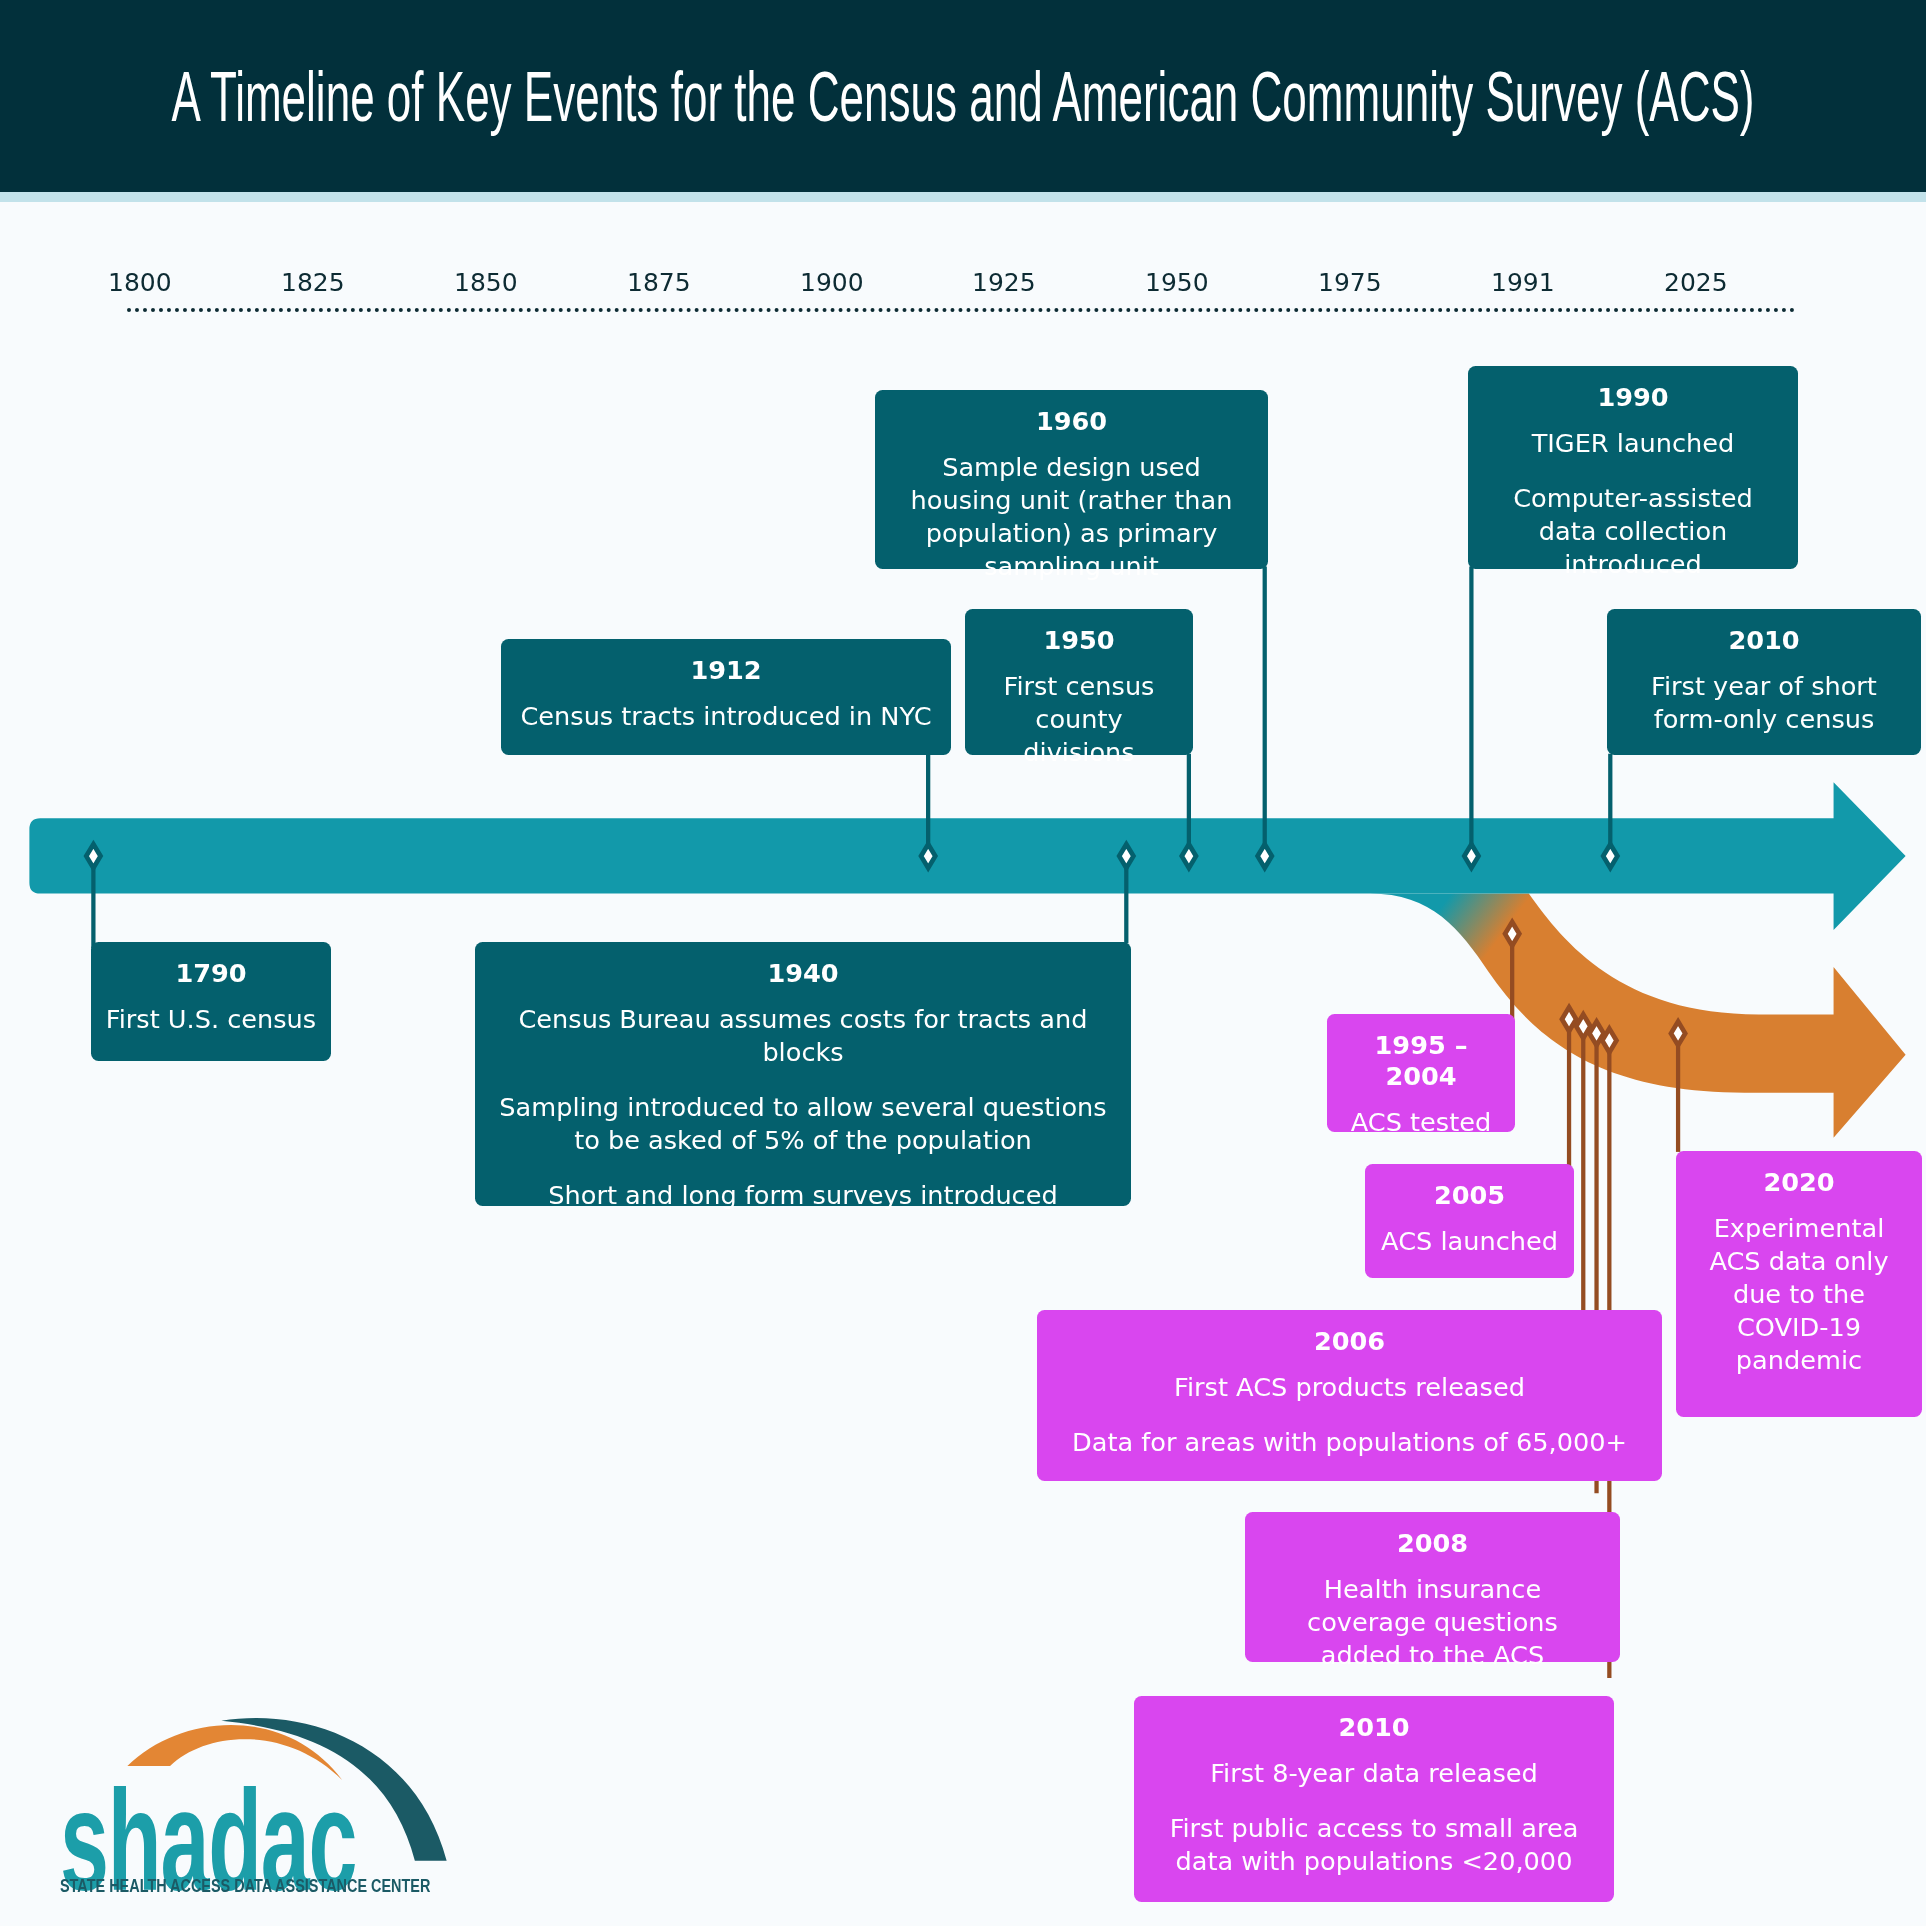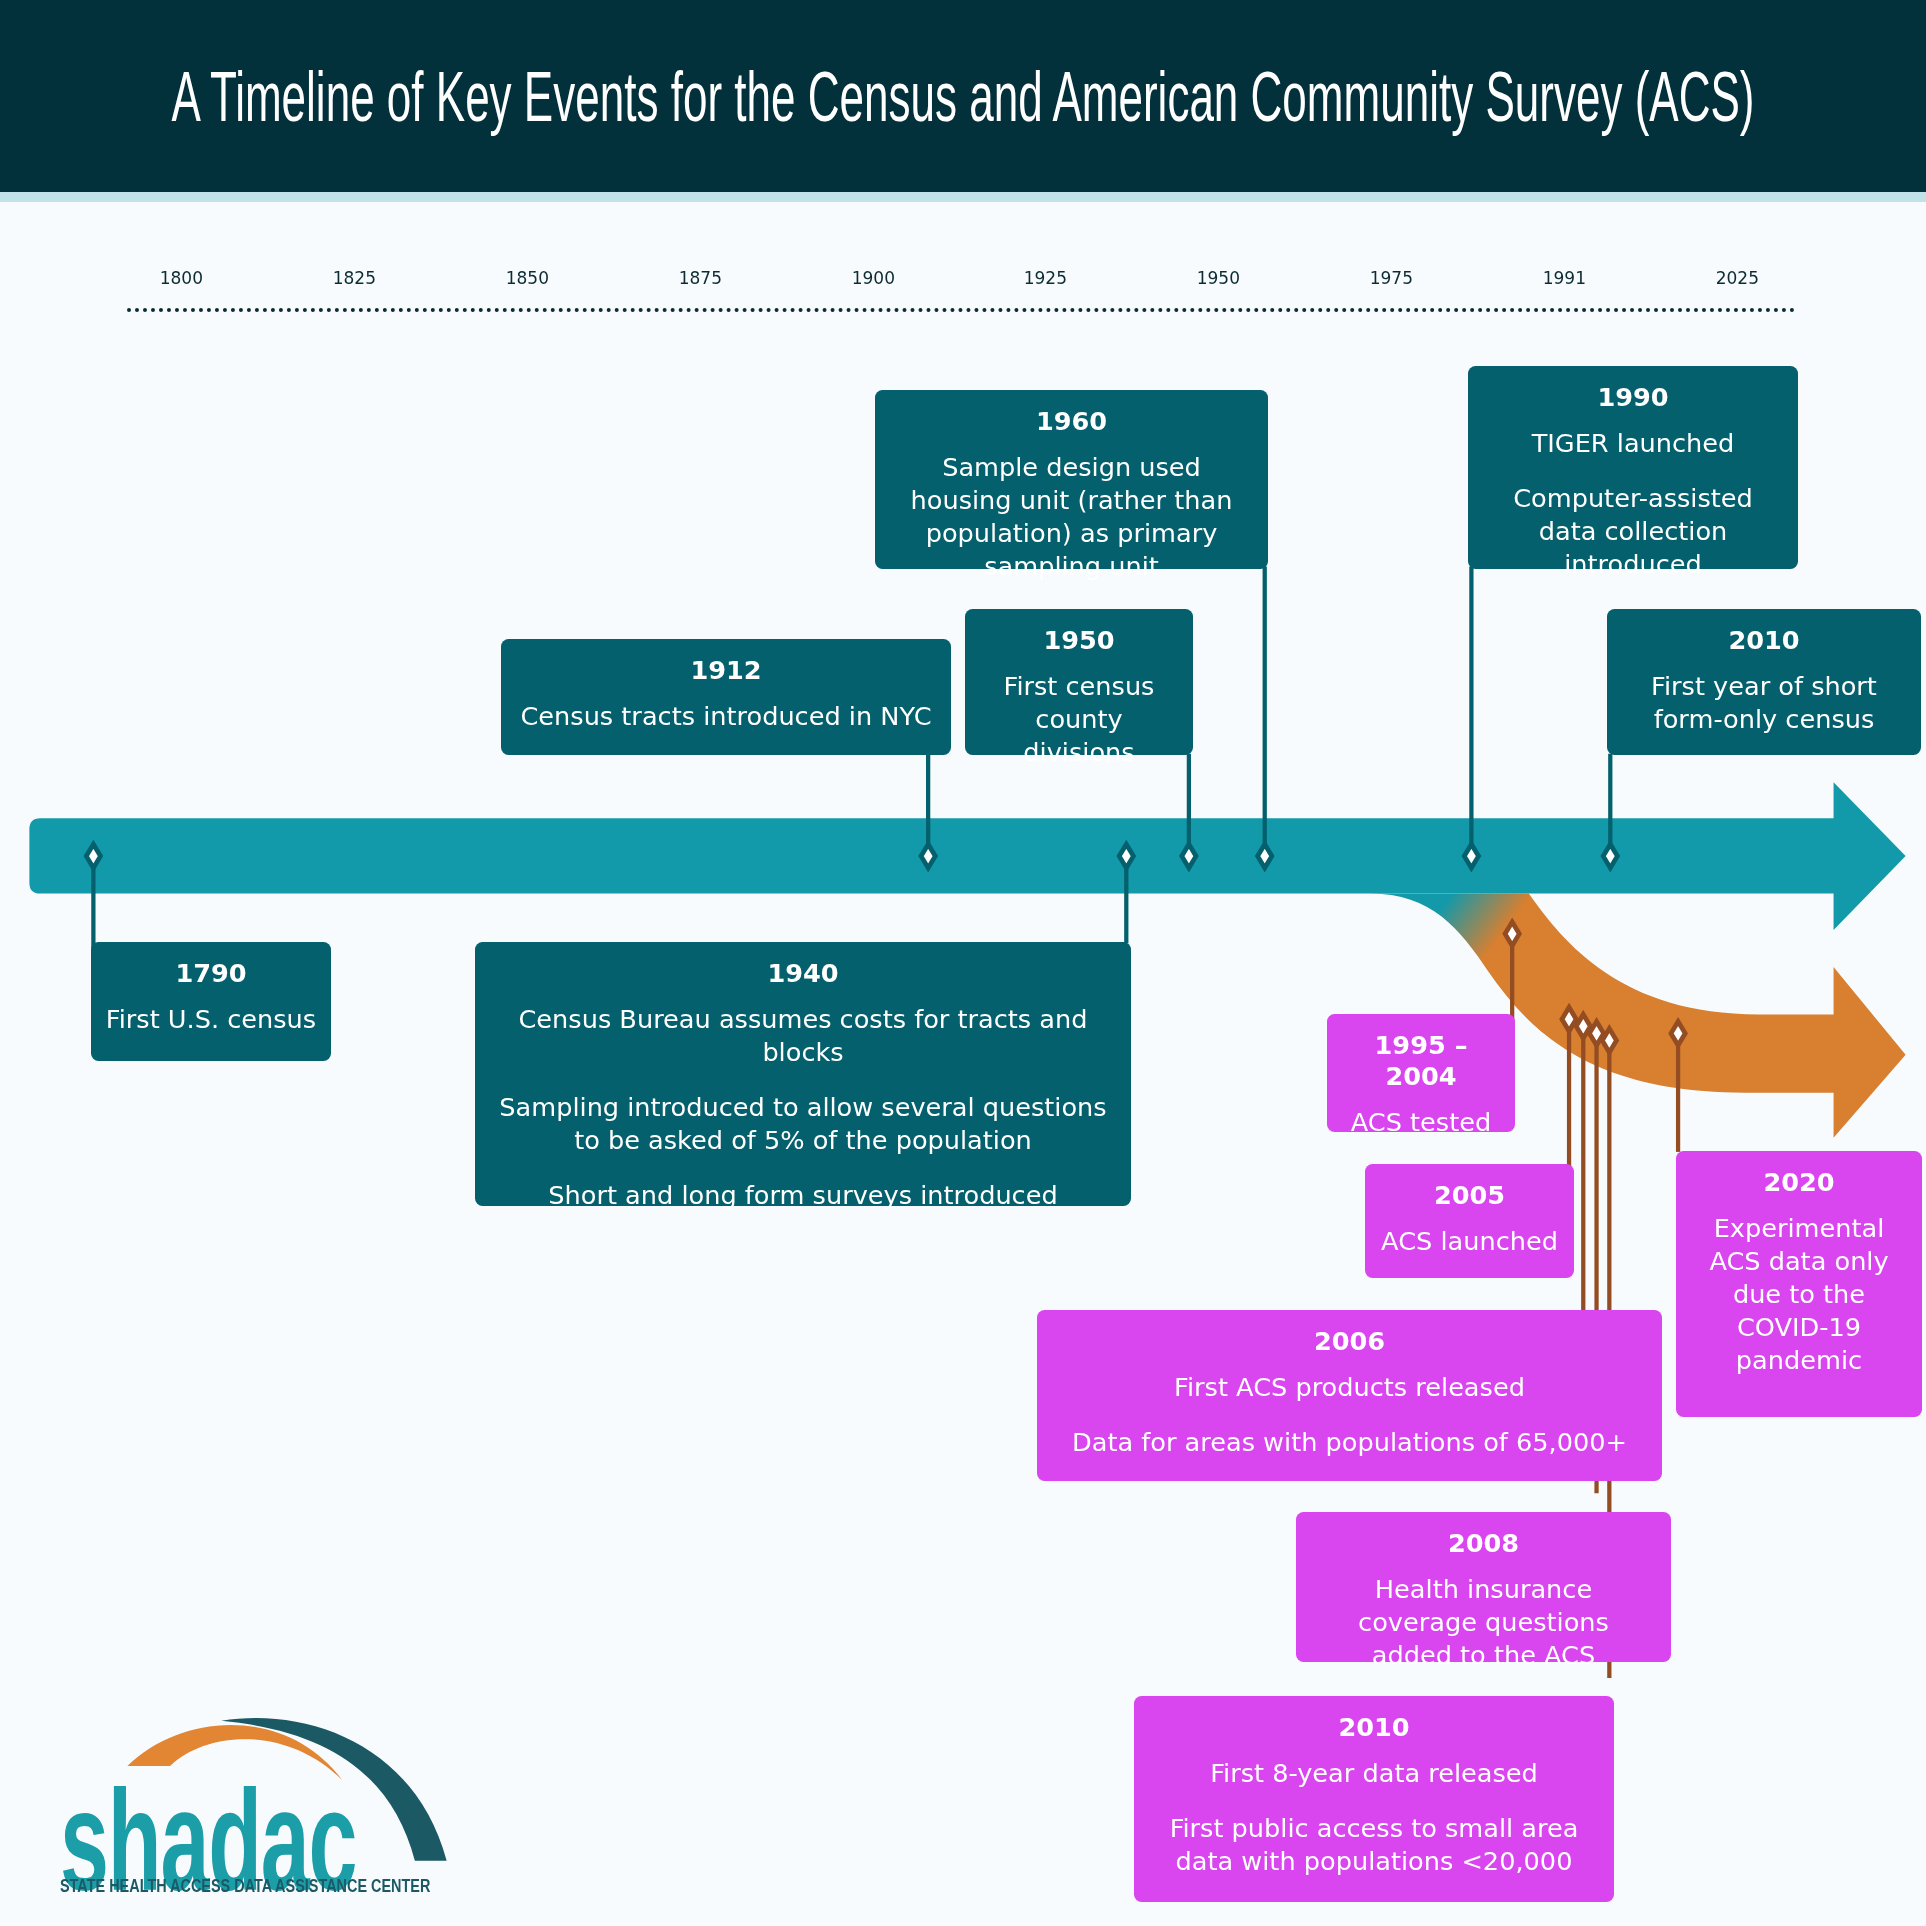--- a/index.html
+++ b/index.html
@@ -1,20 +1,20 @@
 <!DOCTYPE html>
 <html style="font-size:7.6px"><head>
 <meta charset="utf-8">
 <style>
   html,body{margin:0;padding:0;}
   body{width:1926px;height:1926px;position:relative;overflow:hidden;background:#f8fbfd;font-family:"DejaVu Sans","Liberation Sans",sans-serif;}
   .header{position:absolute;left:0;top:0;width:1926px;height:192px;background:#02303b;}
   .header-stripe{position:absolute;left:0;top:192px;width:1926px;height:9.5px;background:#c2e2ea;}
   .title{position:absolute;left:0;top:0;width:1926px;height:192px;display:flex;align-items:center;justify-content:center;color:#fff;font-family:"Liberation Sans",sans-serif;font-size:71px;transform:scaleX(0.62);transform-origin:center;letter-spacing:0;white-space:nowrap;}
-  .axis-label{position:absolute;top:268px;width:95px;margin-left:-47px;text-align:right;font-size:17px;color:#0d2b33;}
+  .axis-label{position:absolute;top:268px;width:95px;margin-left:-47px;text-align:left;font-size:25px;color:#0d2b33;}
   .axis-dots{position:absolute;left:127px;top:308px;width:1669px;height:0;border-top:4.3px dotted #0d2b33;}
   svg.tl{position:absolute;left:0;top:0;}
   .box{position:absolute;color:#fff;text-align:center;border-radius:7.6px;box-sizing:border-box;padding:16px 9.5px 9.5px;}
   .box.teal{background:#04606d;}
   .box.brown{background:#d946ef;}
   .box .yr{font-weight:bold;font-size:25.6px;line-height:31px;margin-bottom:14.2px;}
   .box .ln{font-size:25.6px;line-height:33px;margin-bottom:22px;}
   .box .ln:last-child{margin-bottom:0;}
   .logo{position:absolute;left:41px;top:1697px;width:427px;height:209px;text-align:center;}
   .logo-word{position:absolute;left:19px;top:73px;font-family:"Liberation Sans",sans-serif;font-weight:bold;font-size:142px;color:#1c9ea9;transform:scaleX(0.62);transform-origin:left top;line-height:1;letter-spacing:-1.9px;}
@@ -136,21 +136,21 @@
   <div class="yr">2005</div>
   <div class="ln">ACS launched</div>
 </div>
 
 <div class="box brown" style="left:1037px;top:1310px;width:625px;height:171px">
   <div class="yr">2006</div>
   <div class="ln">First ACS products released</div>
   <div class="ln">Data for areas with populations of 65,000+</div>
 </div>
 
-<div class="box brown" style="left:1296px;top:1512px;width:375px;height:150px">
+<div class="box brown" style="left:1245px;top:1512px;width:375px;height:150px">
   <div class="yr">2008</div>
   <div class="ln" style="padding:0 9.5px">Health insurance coverage questions added to the ACS</div>
 </div>
 
 <div class="box brown" style="left:1134px;top:1696px;width:480px;height:206px">
   <div class="yr">2010</div>
   <div class="ln">First 8-year data released</div>
   <div class="ln" style="padding:0 19px">First public access to small area data with populations &lt;20,000</div>
 </div>
 

